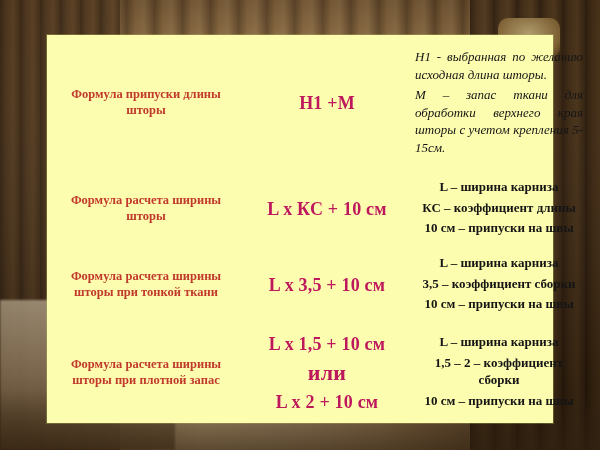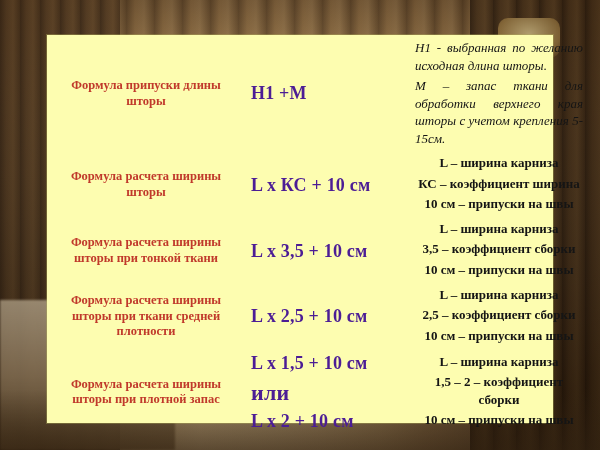--- a/index.html
+++ b/index.html
@@ -131,21 +131,22 @@
   .col-name {
     width: 186px;
     text-align: center;
     color: #c0392b;
     font-weight: bold;
     font-size: 12.5px;
     line-height: 1.25;
   }
   .col-formula {
     width: 152px;
-    color: #4c1d95;
+    text-align: center;
+    color: #be185d;
     font-weight: bold;
     font-size: 18px;
     line-height: 1.35;
     letter-spacing: 0.2px;
   }
   .col-notes {
     width: 168px;
     text-align: left;
     color: #151515;
     font-size: 13px;
@@ -197,39 +198,30 @@
           <td class="col-notes">
             <p class="note-line note-italic">Н1 -   выбранная  по  желанию исходная длина шторы.</p>
             <p class="note-line note-italic">М – запас  ткани  для  обработки верхнего  края  шторы  с  учетом крепления 5-15см.</p>
           </td>
         </tr>
         <tr class="row-1">
           <td class="col-name">Формула расчета ширины шторы</td>
           <td class="col-formula">L х КС + 10 см</td>
           <td class="col-notes">
             <p class="note-line note-bold">L – ширина карниза</p>
-            <p class="note-line note-bold">КС – коэффициент ширина</p>
+            <p class="note-line note-bold">КС – коэффициент длины</p>
             <p class="note-line note-bold">10 см – припуски на швы</p>
           </td>
         </tr>
         <tr class="row-2">
           <td class="col-name">Формула расчета ширины шторы при тонкой ткани</td>
           <td class="col-formula">L  х 3,5 + 10 см</td>
           <td class="col-notes">
             <p class="note-line note-bold">L – ширина карниза</p>
             <p class="note-line note-bold">3,5 – коэффициент сборки</p>
-            <p class="note-line note-bold">10 см – припуски на швы</p>
-          </td>
-        </tr>
-        <tr class="row-3">
-          <td class="col-name">Формула расчета ширины шторы при  ткани средней плотности</td>
-          <td class="col-formula">L  х 2,5 + 10 см</td>
-          <td class="col-notes">
-            <p class="note-line note-bold">L – ширина карниза</p>
-            <p class="note-line note-bold">2,5 – коэффициент сборки</p>
             <p class="note-line note-bold">10 см – припуски на швы</p>
           </td>
         </tr>
         <tr class="row-4">
           <td class="col-name">Формула расчета ширины шторы при плотной запас</td>
           <td class="col-formula">
             <span>L  х 1,5 + 10 см</span>
             <span class="formula-alt">или</span>
             <span>L  х 2  + 10 см</span>
           </td>

